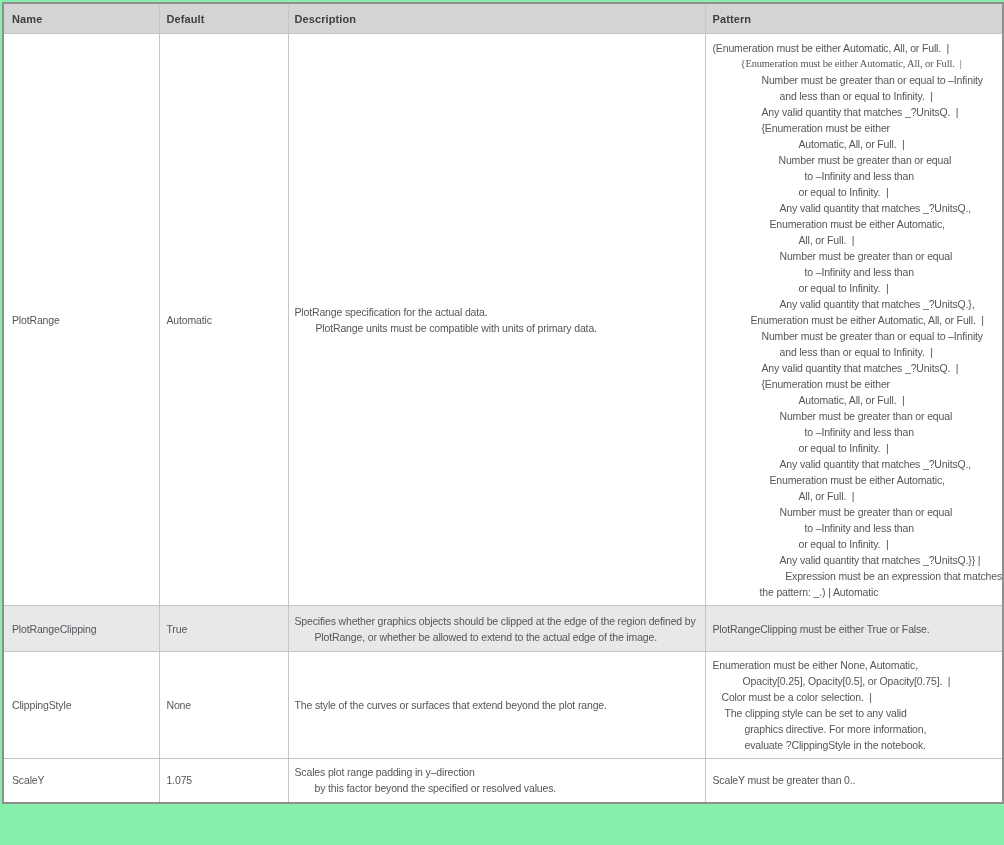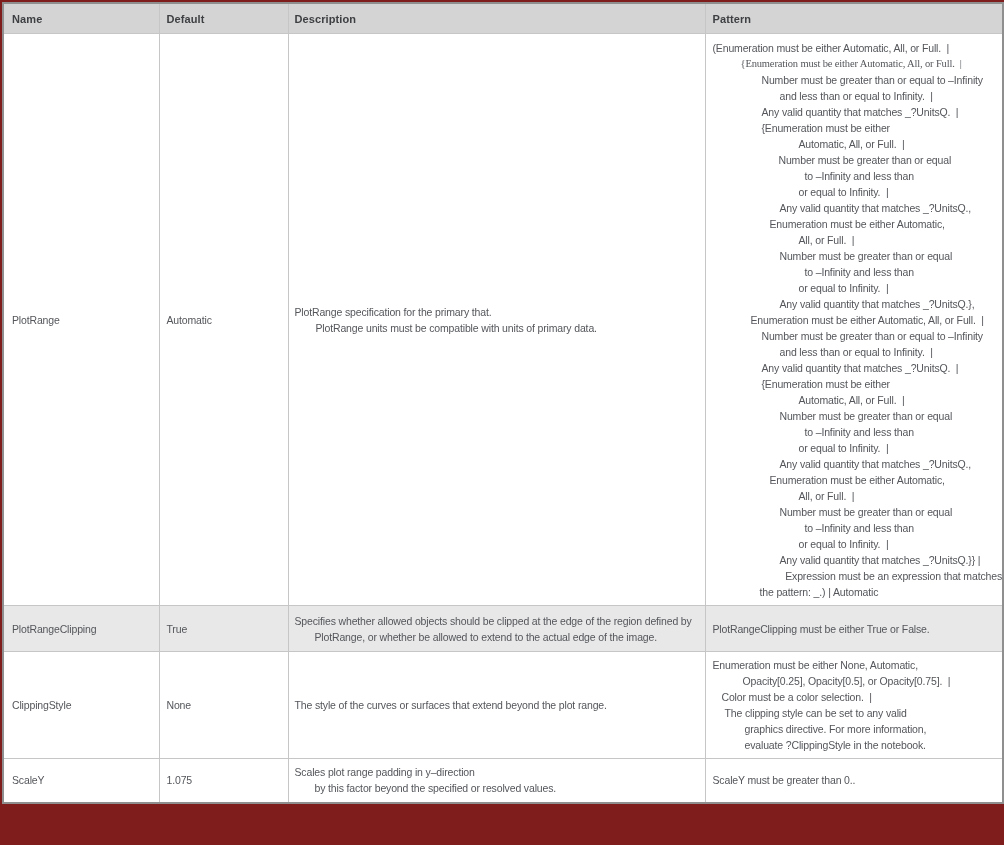--- a/index.html
+++ b/index.html
@@ -1,16 +1,16 @@
 <!DOCTYPE html>
 <html><head>
 <meta charset="utf-8">
 <style>
   html,body{margin:0;padding:0;background:#ffffff;}
-  .page{width:1004px;height:845px;box-sizing:border-box;padding:2px;background:#7f1d1d;
+  .page{width:1004px;height:845px;box-sizing:border-box;padding:2px;background:#86efac;
         font-family:"Liberation Sans",sans-serif;}
   table.opts{border-collapse:collapse;table-layout:fixed;width:1000px;
              border:2px solid #8f8f8f;}
   col.c-name{width:156px;}
   col.c-default{width:129px;}
   col.c-desc{width:417px;}
   col.c-pattern{width:298px;}
   th,td{border:1px solid #c6c6c6;vertical-align:middle;overflow:hidden;
         font-size:10.5px;letter-spacing:-0.15px;color:#54565b;padding:0;}
   thead th{background:#d4d4d4;height:29px;text-align:left;font-size:11px;
@@ -41,21 +41,21 @@
         <th class="pad-6">Description</th>
         <th class="pad-7">Pattern</th>
       </tr>
     </thead>
     <tbody>
       <tr class="plain" style="height:572px">
         <td class="pad-8">PlotRange</td>
         <td class="pad-7">Automatic</td>
         <td class="pad-6">
           <div class="lines">
-              <div class="line" style="padding-left: 0px;">PlotRange specification for the primary that.</div>
+              <div class="line" style="padding-left: 0px;">PlotRange specification for the actual data.</div>
               <div class="line" style="padding-left: 21px;">PlotRange units must be compatible with units of primary data.</div>
             </div>
         </td>
         <td class="pad-7">
           <div class="lines">
               <div class="line" style="padding-left: 0px;">(Enumeration must be either Automatic, All, or Full.  |</div>
               <div class="line" style="padding-left: 28px; font-family: Liberation Serif, serif;">{Enumeration must be either Automatic, All, or Full.  |</div>
               <div class="line" style="padding-left: 49px;">Number must be greater than or equal to –Infinity</div>
               <div class="line" style="padding-left: 67px;">and less than or equal to Infinity.  |</div>
               <div class="line" style="padding-left: 49px;">Any valid quantity that matches _?UnitsQ.  |</div>
@@ -90,21 +90,21 @@
               <div class="line" style="padding-left: 28px; text-align: right;">Expression must be an expression that matches</div>
               <div class="line" style="padding-left: 47px;">the pattern: _.) | Automatic</div>
             </div>
         </td>
       </tr>
       <tr class="shaded" style="height:46px">
         <td class="pad-8">PlotRangeClipping</td>
         <td class="pad-7">True</td>
         <td class="pad-6">
           <div class="lines">
-              <div class="line" style="padding-left: 0px;">Specifies whether allowed objects should be clipped at the edge of the region defined by</div>
+              <div class="line" style="padding-left: 0px;">Specifies whether graphics objects should be clipped at the edge of the region defined by</div>
               <div class="line" style="padding-left: 20px;">PlotRange, or whether be allowed to extend to the actual edge of the image.</div>
             </div>
         </td>
         <td class="pad-7">
           <div class="lines">
               <div class="line" style="padding-left: 0px;">PlotRangeClipping must be either True or False.</div>
             </div>
         </td>
       </tr>
       <tr class="plain" style="height:104px">

